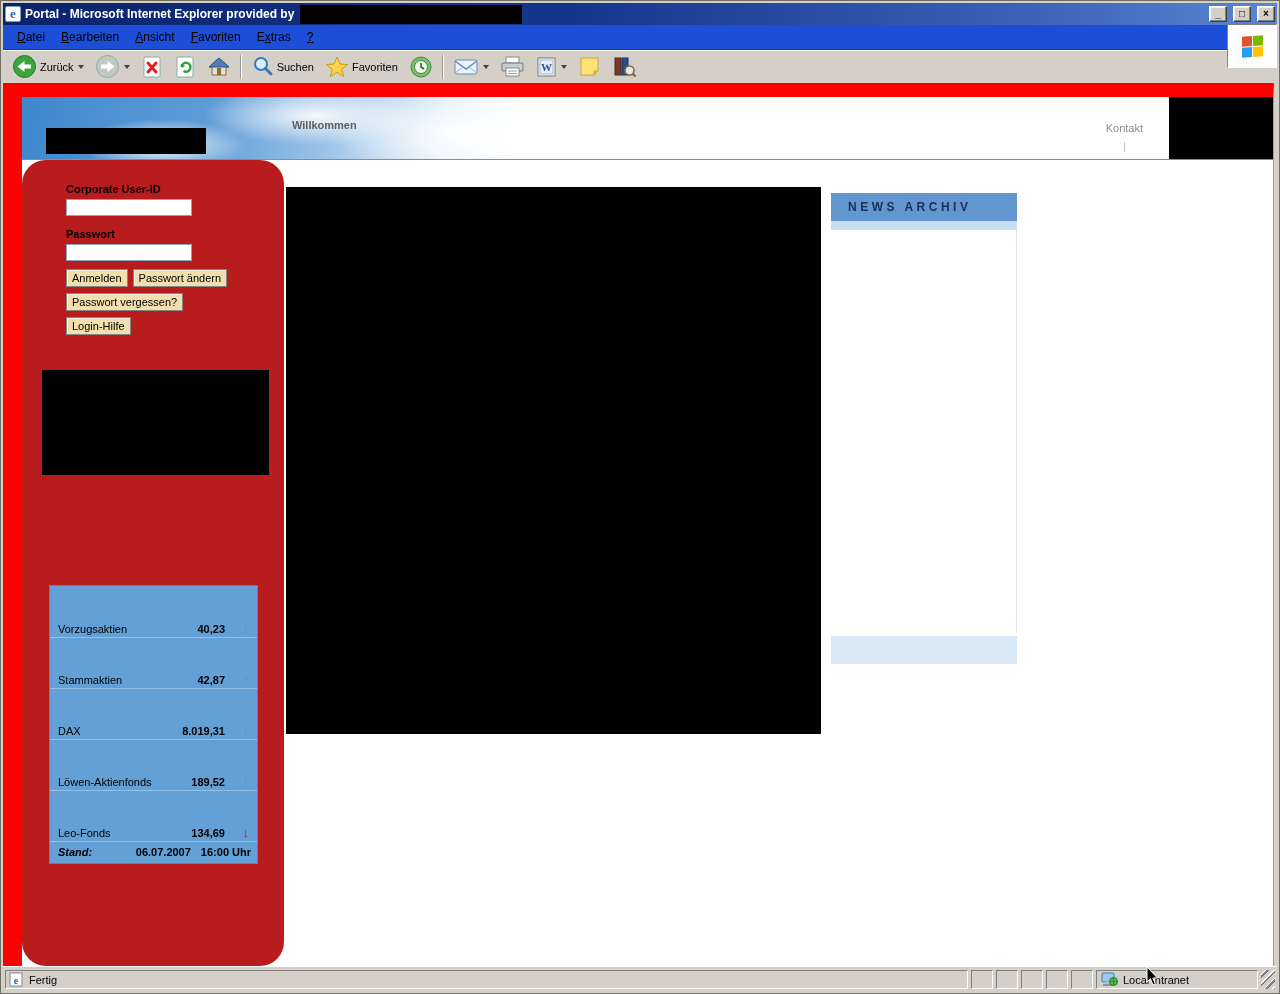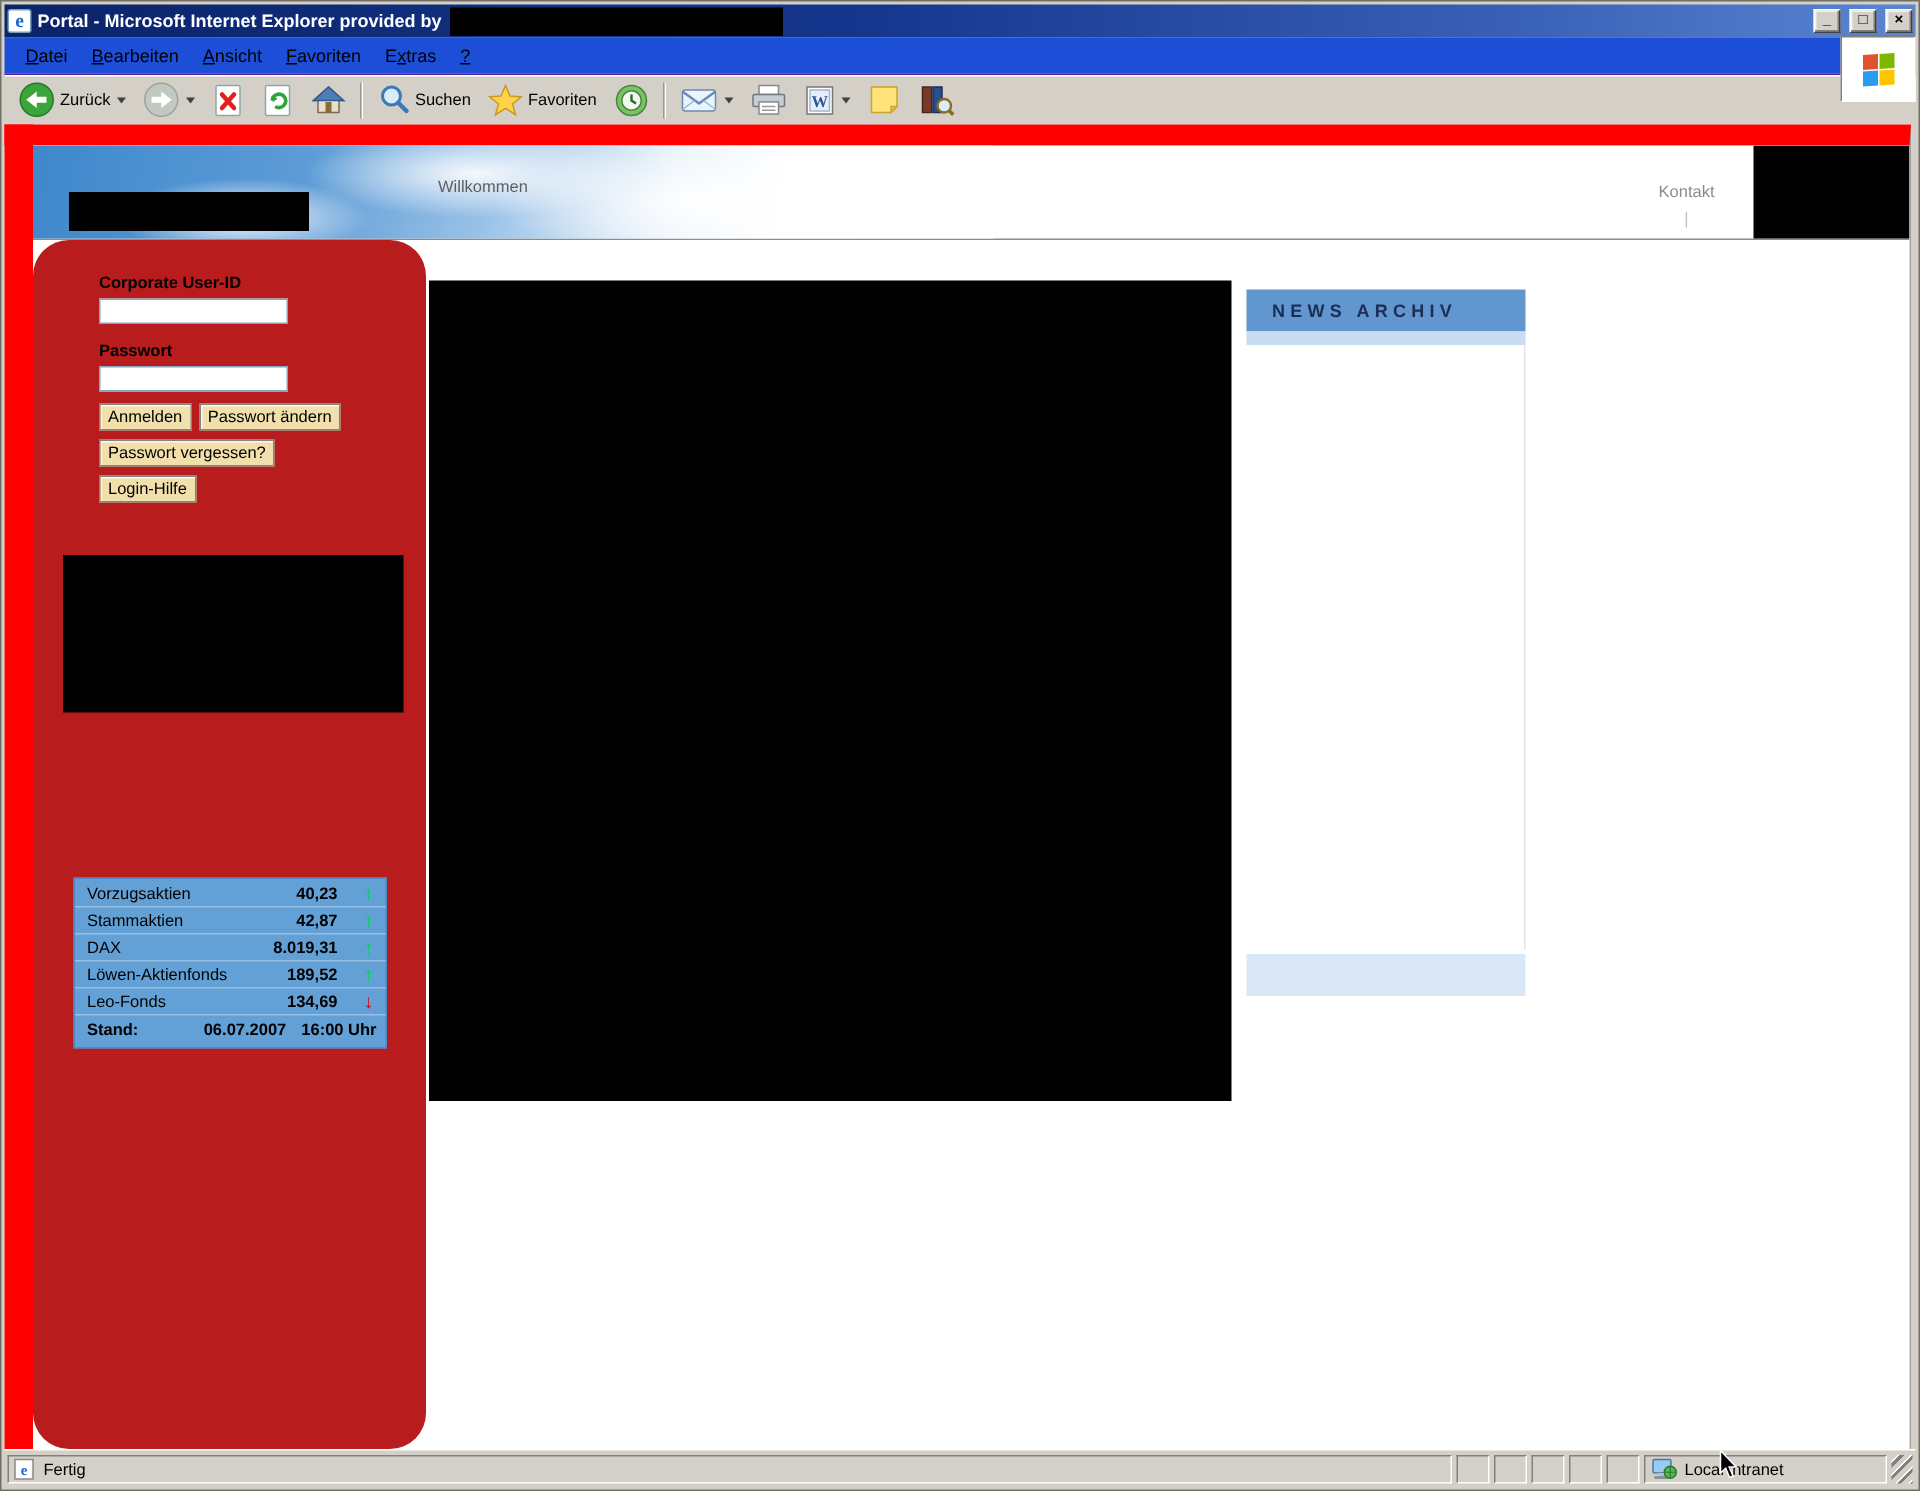--- a/index.html
+++ b/index.html
@@ -55,21 +55,21 @@
 
   .site-header { height:63px; flex:0 0 63px; position:relative; background:#fff;
     border-bottom:1px solid #8c8c8c; }
   .sky { position:absolute; left:0; top:0; bottom:0; width:640px;
     background:
       radial-gradient(ellipse 120px 38px at 22% 78%, rgba(255,255,255,.95), rgba(255,255,255,0) 70%),
       radial-gradient(ellipse 160px 42px at 46% 30%, rgba(255,255,255,.9), rgba(255,255,255,0) 70%),
       radial-gradient(ellipse 200px 60px at 70% 60%, rgba(255,255,255,.95), rgba(255,255,255,0) 70%),
       linear-gradient(100deg, #3F88CC 0%, #5C9BD6 28%, #9CC3E8 48%, #E8F2FB 66%, #FFFFFF 78%); }
   .logo-redact { position:absolute; left:24px; top:31px; width:160px; height:26px; background:#000; }
-  .welcome { position:absolute; left:270px; top:22px; font-size:11px; font-weight:normal; color:#5f5f5f; }
+  .welcome { position:absolute; left:270px; top:22px; font-size:11px; font-weight:bold; color:#5f5f5f; }
   .hdr-links { position:absolute; right:130px; top:25px; font-size:11px; color:#8c8c8c;
     display:flex; gap:6px; align-items:center;flex-direction:column; }
   .hdr-links .vsep { color:#c0c0c0; }
   .corner-redact { position:absolute; right:0; top:0; bottom:0; width:104px; background:#000; }
 
   .content { flex:1; display:flex; }
 
   
   .sidebar { width:262px; flex:0 0 262px; background:#b91c1c; position:relative;
     padding:23px 0 0 44px;border-radius:24px; }
@@ -80,28 +80,28 @@
   .btn-row { display:flex; gap:5px; margin-bottom:6px;align-items:flex-end; }
   .tan-btn { background:#F1DFAC; border:1px solid #848484;
     box-shadow:inset 1px 1px 0 rgba(255,255,255,.7);
     font-size:11px; color:#000; padding:2px 5px; font-family:"Liberation Sans", sans-serif; cursor:default; }
   .side-redact { position:absolute; left:20px; top:210px; width:227px; height:105px; background:#000; }
 
   
   .ticker { position:absolute; left:27px; top:425px; width:209px; background:#63A0D6;
     border:1px solid #4E88C4; padding:1px 0; }
   .ticker-row { display:flex; align-items:center; height:18px; padding:0 6px 0 8px;
-    border-bottom:1px solid #96C0E4; }
+    border-bottom:1px solid #96C0E4;margin-top:33px; }
   .ticker-label { flex:1; font-size:11px; color:#000; }
   .ticker-value { width:64px; text-align:right; font-size:11px; font-weight:bold; color:#000; }
   .ticker-arrow { width:26px; text-align:right; font-size:13px; font-weight:bold; padding-right:2px; }
   .ticker-arrow.up { color:#00D455; }
   .ticker-arrow.down { color:#E60000; }
   .stand-row { display:flex; align-items:center; height:20px; padding:0 6px 0 8px; }
-  .stand-label { flex:1; font-size:11px; font-weight:bold; }
+  .stand-label { flex:1; font-size:11px; font-weight:bold;font-style:italic; }
   .stand-date, .stand-time { font-size:11px; font-weight:bold; margin-left:10px; }
 
   
   .main { flex:1; background:#fff; position:relative; }
   .main-redact { position:absolute; left:2px; top:27px; width:535px; height:547px; background:#000; }
   .news { position:absolute; left:547px; top:33px; width:186px; }
   .news-header { height:28px; background:#6296CE; color:#1A2E57; font-size:12px; font-weight:bold;
     letter-spacing:3.5px; line-height:28px; padding-left:17px; }
   .news-strip { height:9px; background:#C9DDF0; }
   .news-body { height:403px; background:#fff; border-right:1px solid #e4e4e4; }

